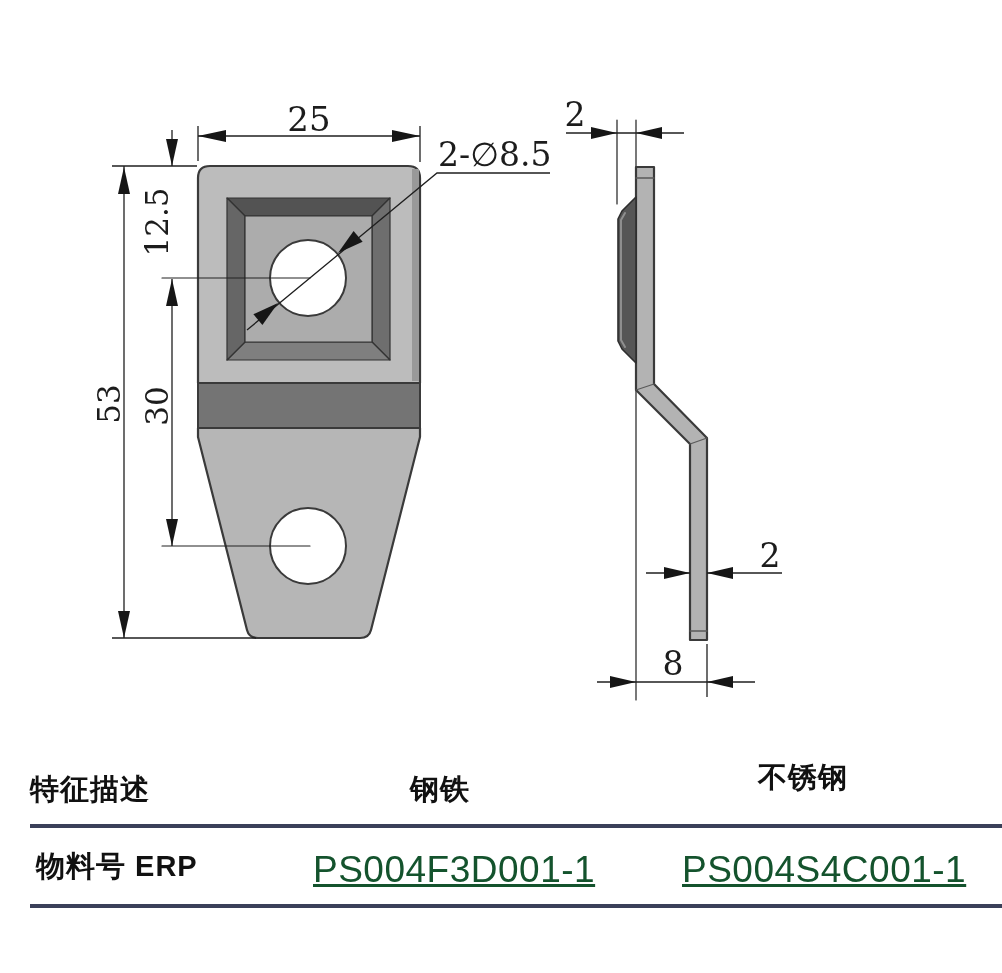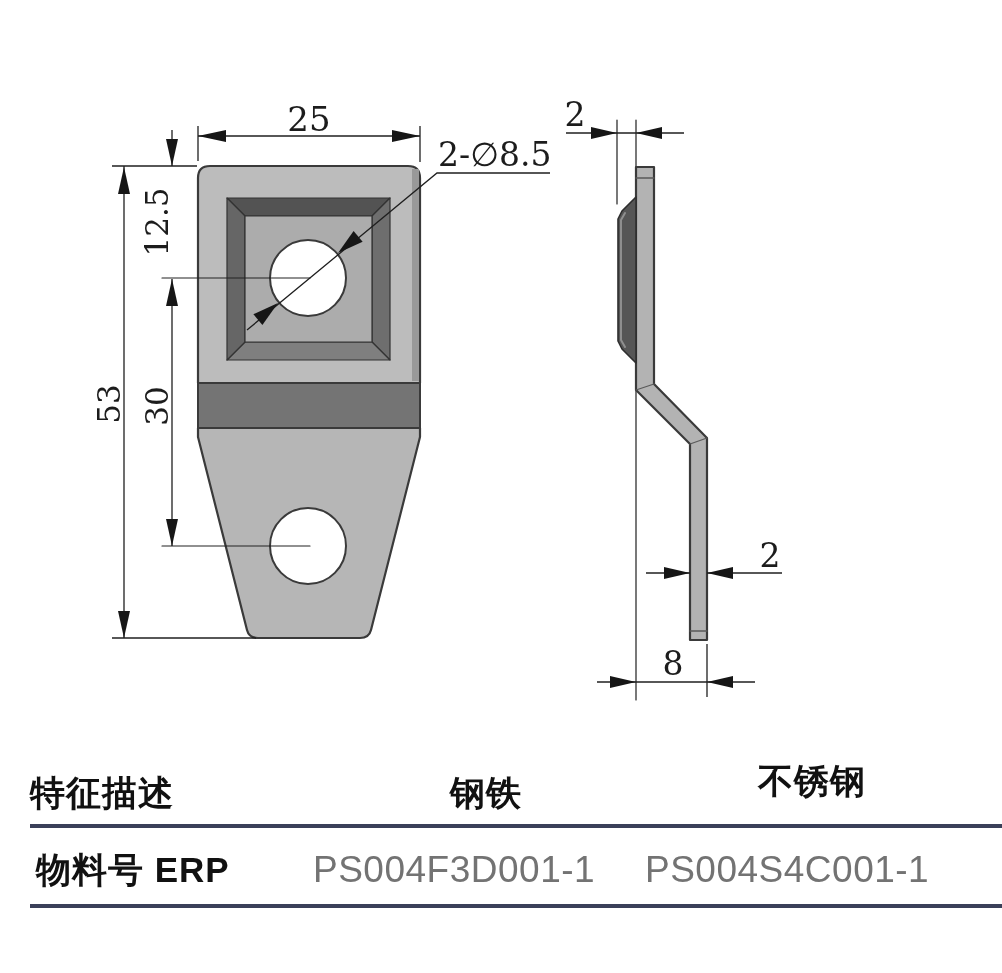--- a/index.html
+++ b/index.html
@@ -1,22 +1,22 @@
 <!DOCTYPE html>
 <html style="--table-line: #3a4059;"><head>
 <meta charset="utf-8">
 <style>
   html,body{margin:0;padding:0;background:#ffffff;}
   body{width:1002px;height:973px;position:relative;overflow:hidden;
        font-family:"Liberation Sans", sans-serif;color:#111;}
   #drawing{position:absolute;left:0;top:0;}
   .dim-text{font-family:"DejaVu Serif", serif;fill:#1c1c1c;}
   .tbl{position:absolute;white-space:nowrap;}
-  .tbl.hdr{font-weight:bold;font-size:35px;letter-spacing:1px;}
-  .tbl.pn{font-size:37px;letter-spacing:0.5px;color:#737373;}
+  .tbl.hdr{font-weight:bold;font-size:29px;letter-spacing:1px;}
+  .tbl.pn{font-size:37px;letter-spacing:0.5px;color:#14532d;text-decoration:underline;}
   .tbl-line{position:absolute;left:30px;width:972px;height:4px;
             background:var(--table-line,#3a4059);}
 </style>
 </head>
 <body>
 
 <svg id="drawing" width="1002" height="730" viewBox="0 0 1002 730">
 
   <g stroke-linejoin="round" stroke-linecap="round">
 
@@ -109,23 +109,23 @@
     <path d="M707,682 L733,676 L733,688 Z"></path>
   </g>
 
   <text class="dim-text" x="575" y="126" font-size="33" text-anchor="middle">2</text>
   <text class="dim-text" x="770" y="567" font-size="33" text-anchor="middle">2</text>
   <text class="dim-text" x="673" y="675" font-size="33" text-anchor="middle">8</text>
 </svg>
 
 <div>
   <div class="tbl hdr" style="left:30px;top:770px;">特征描述</div>
-  <div class="tbl hdr" style="left:410px;top:770px;margin-left:40px;">钢铁</div>
+  <div class="tbl hdr" style="left:410px;top:770px;">钢铁</div>
   <div class="tbl hdr" style="left:758px;top:758px;">不锈钢</div>
 
   <div class="tbl-line" style="top:824px;"></div>
 
   <div class="tbl hdr" style="left:36px;top:847px;">物料号 ERP</div>
   <div class="tbl pn" style="left:313px;top:849px;">PS004F3D001-1</div>
-  <div class="tbl pn" style="left:645px;top:849px;">PS004S4C001-1</div>
+  <div class="tbl pn" style="left:682px;top:849px;">PS004S4C001-1</div>
 
   <div class="tbl-line" style="top:904px;"></div>
 </div>
 
 </body></html>

